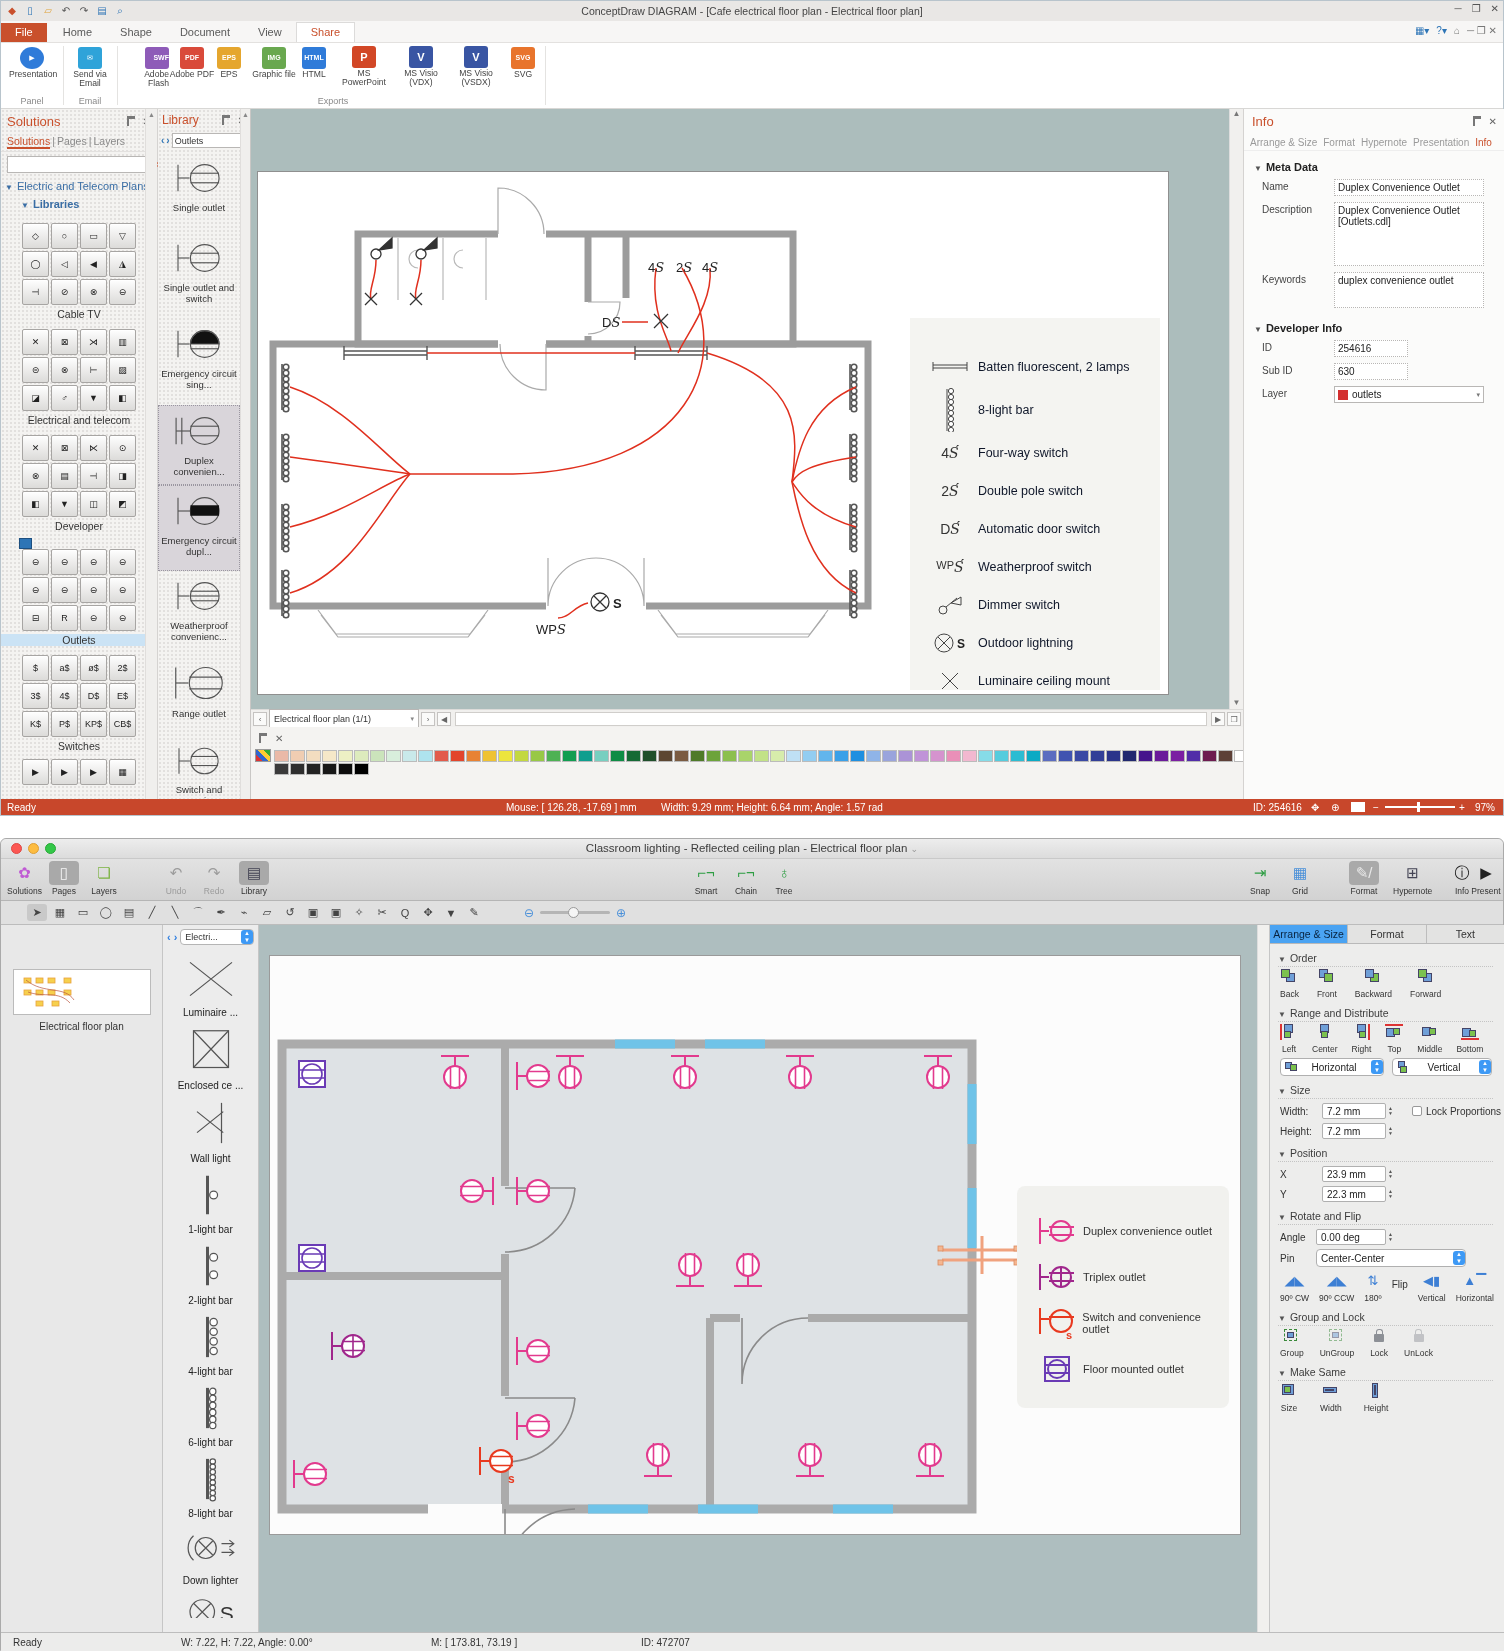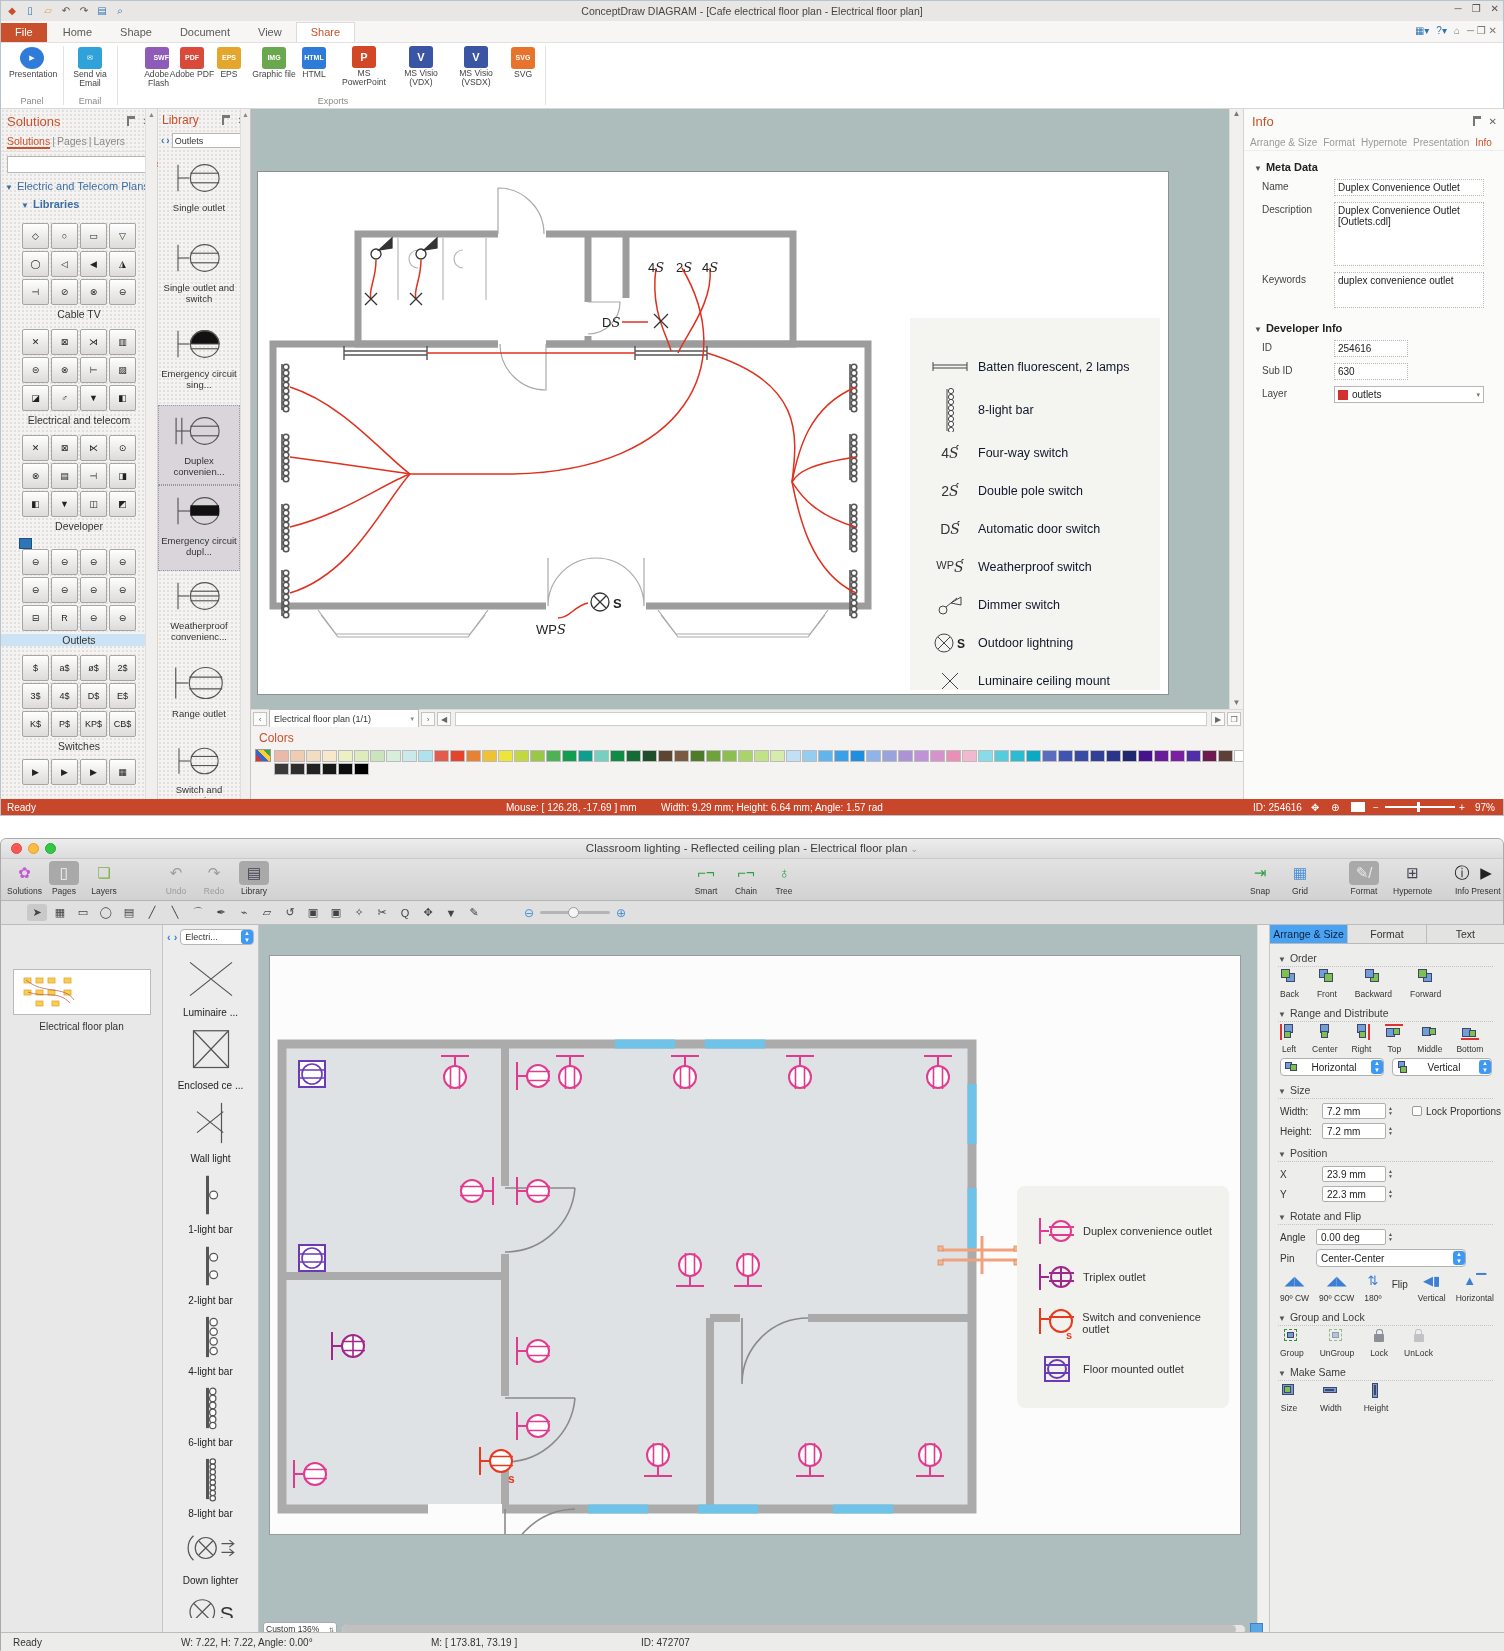--- a/index.html
+++ b/index.html
@@ -688,21 +688,20 @@
         </div>
       <div class="ptbtn">›</div>
       <div class="ptbtn">◀</div>
       <div class="ptrack"></div>
       <div class="ptbtn">▶</div>
       <div class="ptbtn">❒</div>
     </div>
 
     <div id="colorsp">
       <div class="row" style="height:22px;padding:0 8px;">
-        <span class="phead" style="font-size:12px;flex:1;">Colors</span>
         <span class="pin"></span>
         <span class="px">✕</span>
       </div>
       <div class="row" style="padding-left:4px;">
         <span style="width:16px;height:13px;background:linear-gradient(45deg,#d33 25%,#36c 25%,#36c 50%,#fc3 50%,#fc3 75%,#3a3 75%);border:1px solid #999;margin-right:3px;"></span>
         <div class="swrow">
             <div class="sw" style="background: rgb(234, 185, 167);"></div>
             <div class="sw" style="background: rgb(240, 205, 178);"></div>
             <div class="sw" style="background: rgb(243, 221, 192);"></div>
             <div class="sw" style="background: rgb(246, 232, 200);"></div>
@@ -1237,30 +1236,20 @@
                     <line x1="4" y1="11" x2="26" y2="11"></line>
                     <line x1="4" y1="19" x2="26" y2="19"></line>
                   </g>
                 </svg>
               </span>
             <span class="lg2txt">Floor mounted outlet</span>
           </div>
         </div>
       </div>
       <div class="cvsb" style="width:12px;"></div>
-      <div id="mzoomrow">
-        <div class="mzsel">
-            <span>Custom 136%</span>
-            <span style="font-size:6px;color:#666;">⇅</span>
-          </div>
-        <div class="mztrack">
-            <div class="mzthumb"></div>
-          </div>
-        <div style="width:13px;height:13px;background:#5aa7e8;border:1px solid #3b82c4;"></div>
-      </div>
     </div>
 
     <div id="minspector">
       <div class="mtabs">
         <div class="mt active">Arrange &amp; Size</div>
         <div class="mt">Format</div>
         <div class="mt">Text</div>
       </div>
 
       <div class="msec"><span class="ar">▼</span><span>Order</span></div>

